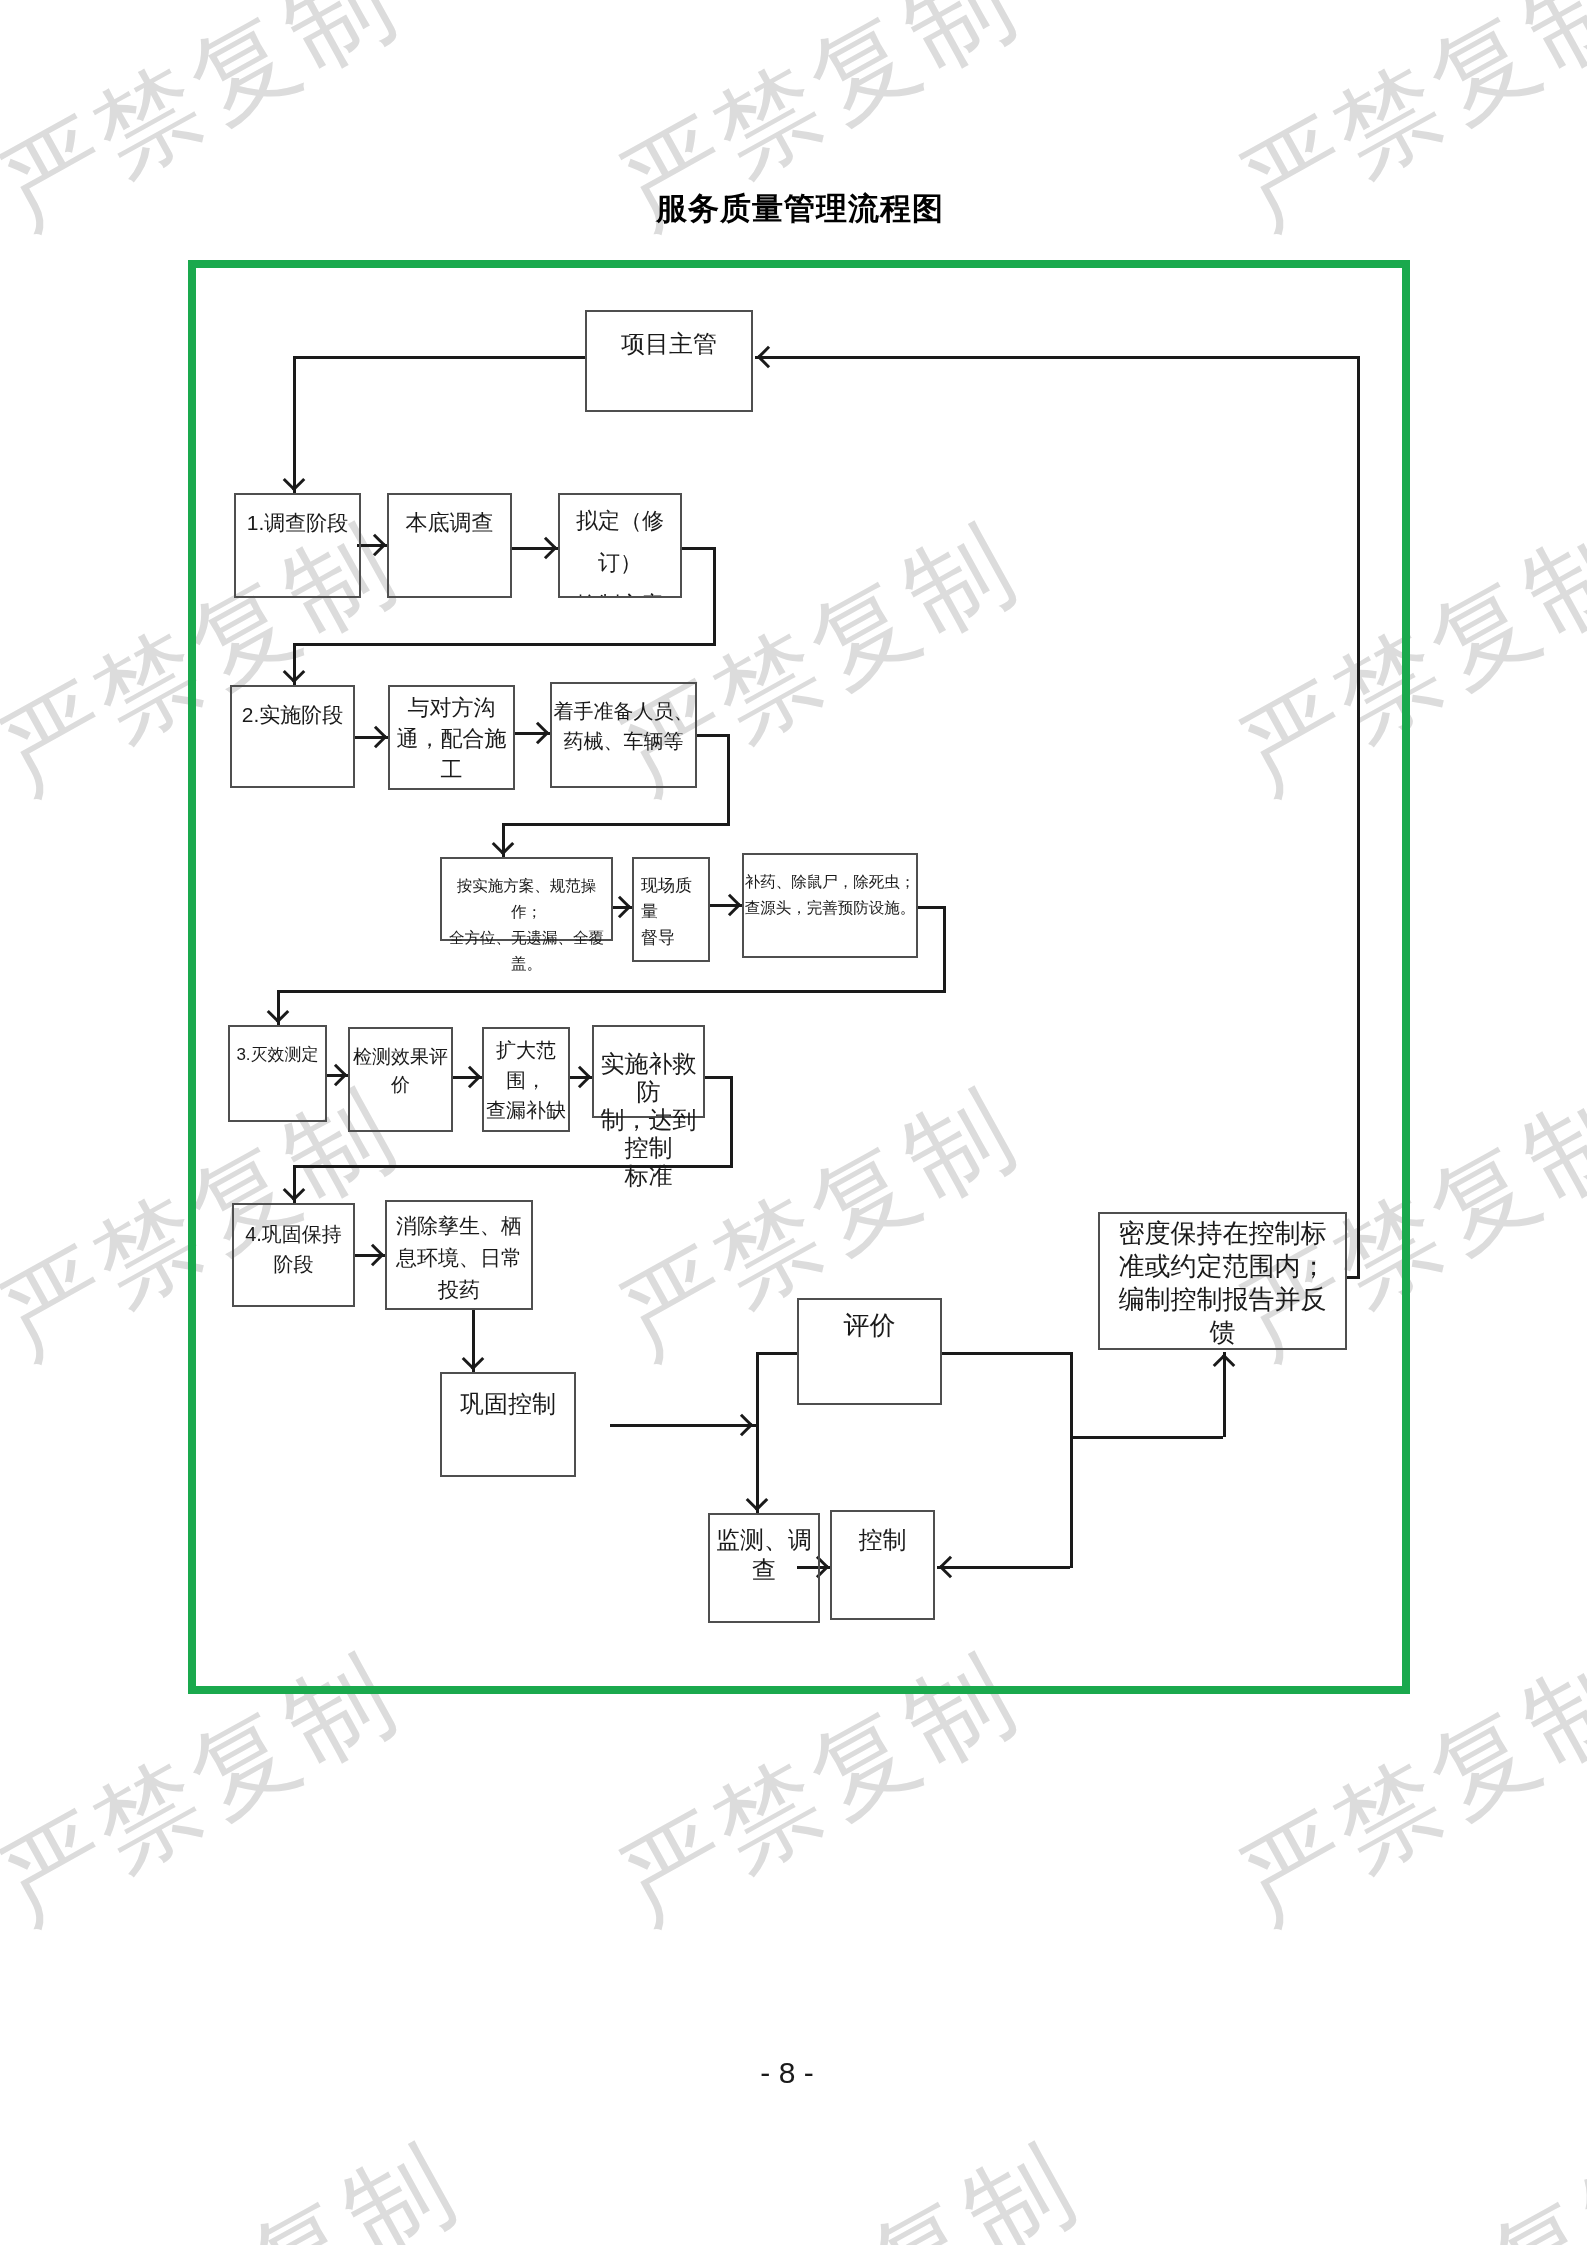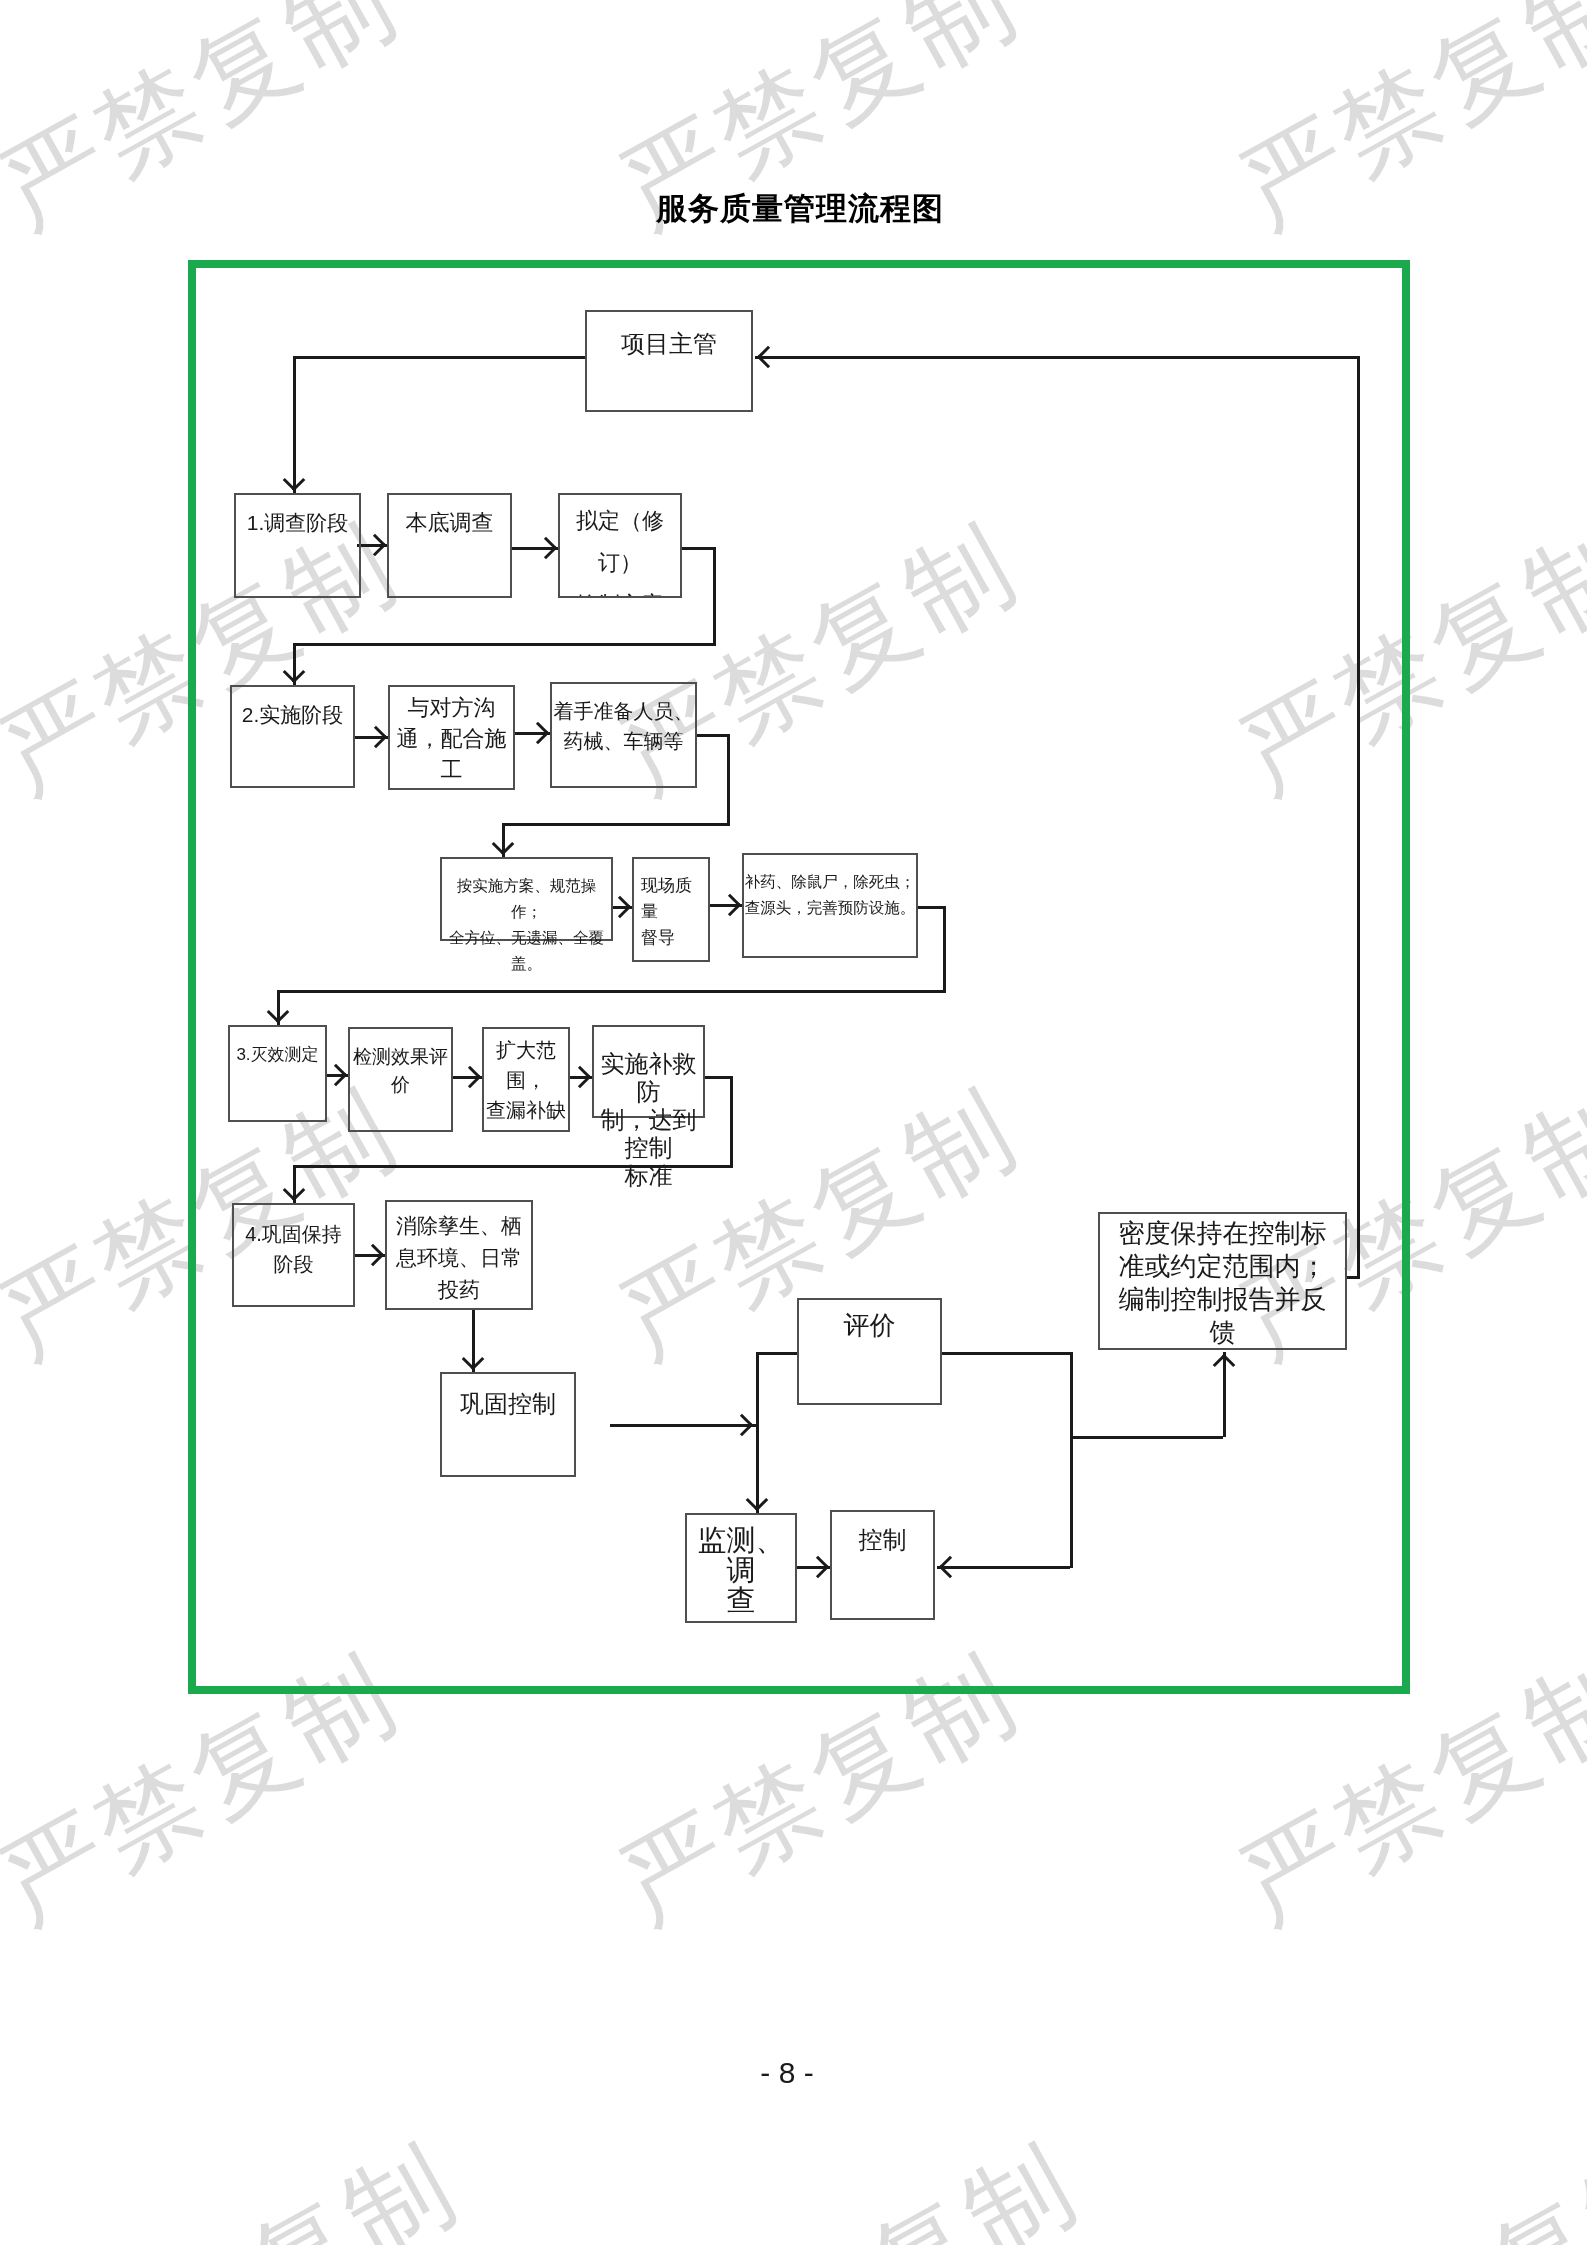--- a/index.html
+++ b/index.html
@@ -122,21 +122,21 @@
 阶段</div>
   <div class="fbox" style="left:385px;top:1200px;width:148px;height:110px;font-size:21px;padding-top:8px;line-height:32px;">消除孳生、栖
 息环境、日常
 投药</div>
   <div class="fbox" style="left:1098px;top:1212px;width:249px;height:138px;font-size:26px;padding-top:3px;line-height:33px;">密度保持在控制标
 准或约定范围内；
 编制控制报告并反
 馈</div>
   <div class="fbox" style="left:797px;top:1298px;width:145px;height:107px;font-size:26px;padding-top:10px;">评价</div>
   <div class="fbox" style="left:440px;top:1372px;width:136px;height:105px;font-size:24px;padding-top:14px;">巩固控制</div>
-  <div class="fbox" style="left:685px;top:1513px;width:112px;height:110px;font-size:29px;padding-top:10px;line-height:30px;">监测、调
+  <div class="fbox" style="left:708px;top:1513px;width:112px;height:110px;font-size:24px;padding-top:10px;line-height:30px;">监测、调
 查</div>
   <div class="fbox" style="left:830px;top:1510px;width:105px;height:110px;font-size:24px;padding-top:12px;">控制</div>
 
   <div id="connector-layer">
       <div class="hline" style="left: 293px; top: 356px; width: 292px;"></div>
       <div class="hline" style="left: 357px; top: 544px; width: 30px;"></div>
       <div class="hline" style="left: 512px; top: 547px; width: 46px;"></div>
       <div class="hline" style="left: 682px; top: 547px; width: 33px;"></div>
       <div class="hline" style="left: 293px; top: 643px; width: 422px;"></div>
       <div class="hline" style="left: 355px; top: 736px; width: 33px;"></div>

